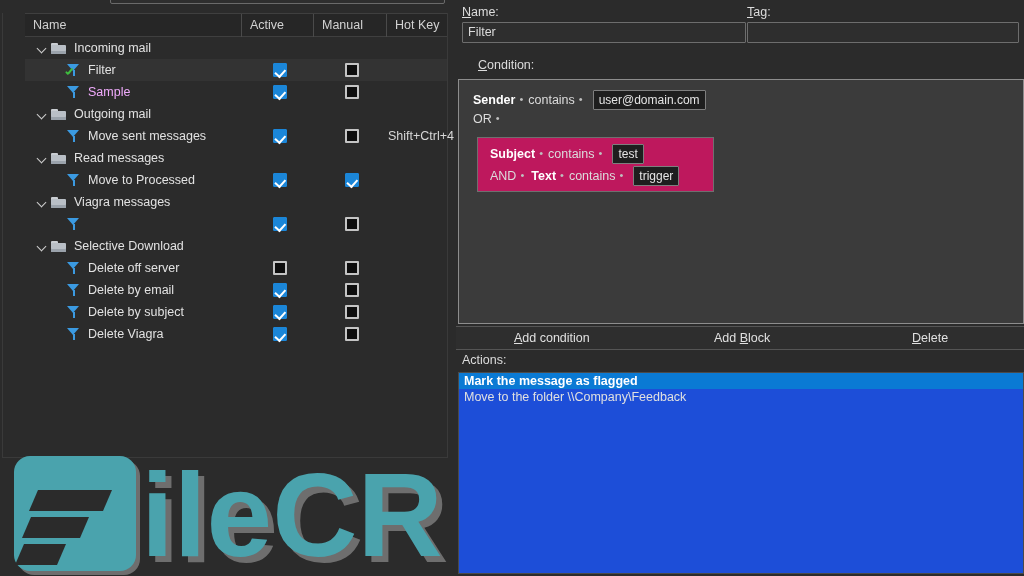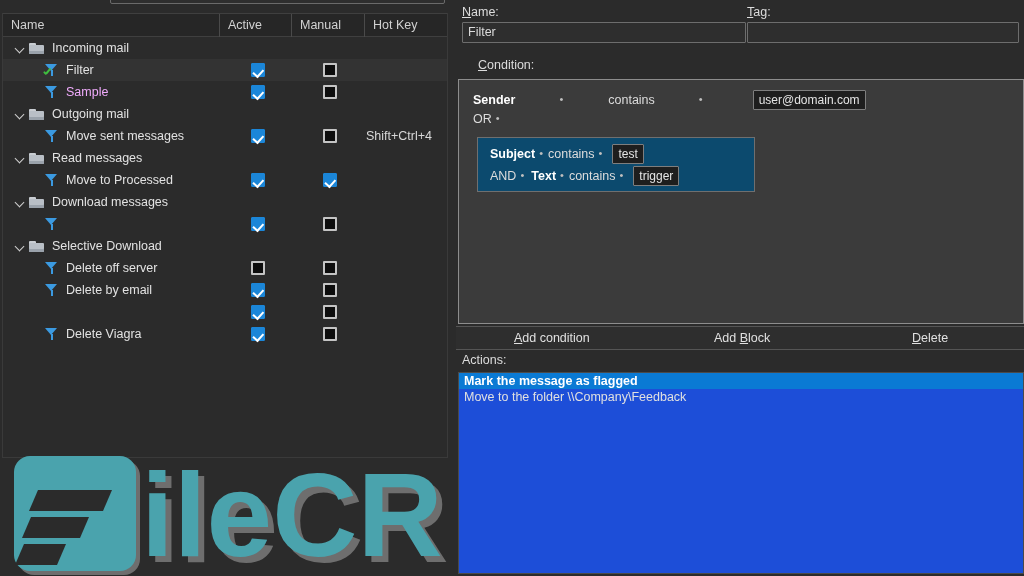--- a/index.html
+++ b/index.html
@@ -28,20 +28,21 @@
     border: 1px solid #6a6a6a;
     border-radius: 2px;
   }
   .tree-frame {
     position: absolute; left: 2px; top: 13px;
     width: 446px; height: 445px;
     background: #2b2b2b;
     border-left: 1px solid #3a3a3a;
     border-right: 1px solid #3a3a3a;
     border-bottom: 1px solid #3a3a3a;
+    padding-left: 22px;
   }
   .tree-header {
     position: relative;
     height: 24px;
     background: #262626;
     border-bottom: 1px solid #3f3f3f;
     border-top: 1px solid #3f3f3f;
   }
   .th {
     position: absolute; top: 0;
@@ -248,22 +249,22 @@
     color: #e4e4e4;
     font-size: 12px;
     line-height: 16px;
     padding: 1px 5px;
     margin-left: 5px;
     border-radius: 1px;
   }
   .sub-block {
     position: absolute;
     left: 18px; top: 57px;
-    width: 278px; height: 55px;
-    background: #0c4a6e;
+    width: 237px; height: 55px;
+    background: #be185d;
     border: 1px solid #6f6f6f;
   }
 
   .btn-bar {
     position: absolute;
     left: 0; top: 326px;
     width: 568px; height: 24px;
     background: #2e2e2e;
     border-top: 1px solid #555;
     border-bottom: 1px solid #555;
@@ -383,21 +384,21 @@
               <span class="funnel-ic"></span>
               <span>Move to Processed</span>
             </div>
             <span class="cb active-col on"></span>
             <span class="cb manual-col on"></span>
           </div>
           <div class="row">
             <div class="row-label group">
               <span class="chev"></span>
               <span class="folder-ic"></span>
-              <span>Download messages</span>
+              <span>Viagra messages</span>
             </div>
           </div>
           <div class="row">
             <div class="row-label leaf">
               <span class="funnel-ic"></span>
               <span></span>
             </div>
             <span class="cb active-col on"></span>
             <span class="cb manual-col off"></span>
           </div>
@@ -418,20 +419,24 @@
           </div>
           <div class="row">
             <div class="row-label leaf">
               <span class="funnel-ic"></span>
               <span>Delete by email</span>
             </div>
             <span class="cb active-col on"></span>
             <span class="cb manual-col off"></span>
           </div>
           <div class="row">
+            <div class="row-label leaf">
+              <span class="funnel-ic"></span>
+              <span>Delete by subject</span>
+            </div>
             <span class="cb active-col on"></span>
             <span class="cb manual-col off"></span>
           </div>
           <div class="row">
             <div class="row-label leaf">
               <span class="funnel-ic"></span>
               <span>Delete Viagra</span>
             </div>
             <span class="cb active-col on"></span>
             <span class="cb manual-col off"></span>
@@ -469,21 +474,21 @@
       <u>T</u><span>ag:</span>
     </div>
     <div class="txtbox" style="left:291px; top:22px; width:272px;"></div>
 
     <div class="field-label" style="left:6px; top:58px;margin-left:16px;">
       <u>C</u><span>ondition:</span>
     </div>
 
     <div class="cond-area">
 
-      <div class="cond-row" style="left:14px; top:10px;gap:40px;">
+      <div class="cond-row" style="left:14px; top:10px;">
         <span class="kw">Sender</span>
         <span class="dot">•</span>
         <span class="opword">contains</span>
         <span class="dot">•</span>
         <span class="valbox">user@domain.com</span>
       </div>
 
       <div class="cond-row" style="left:14px; top:32px;">
         <span class="opword">OR</span>
         <span class="dot">•</span>

